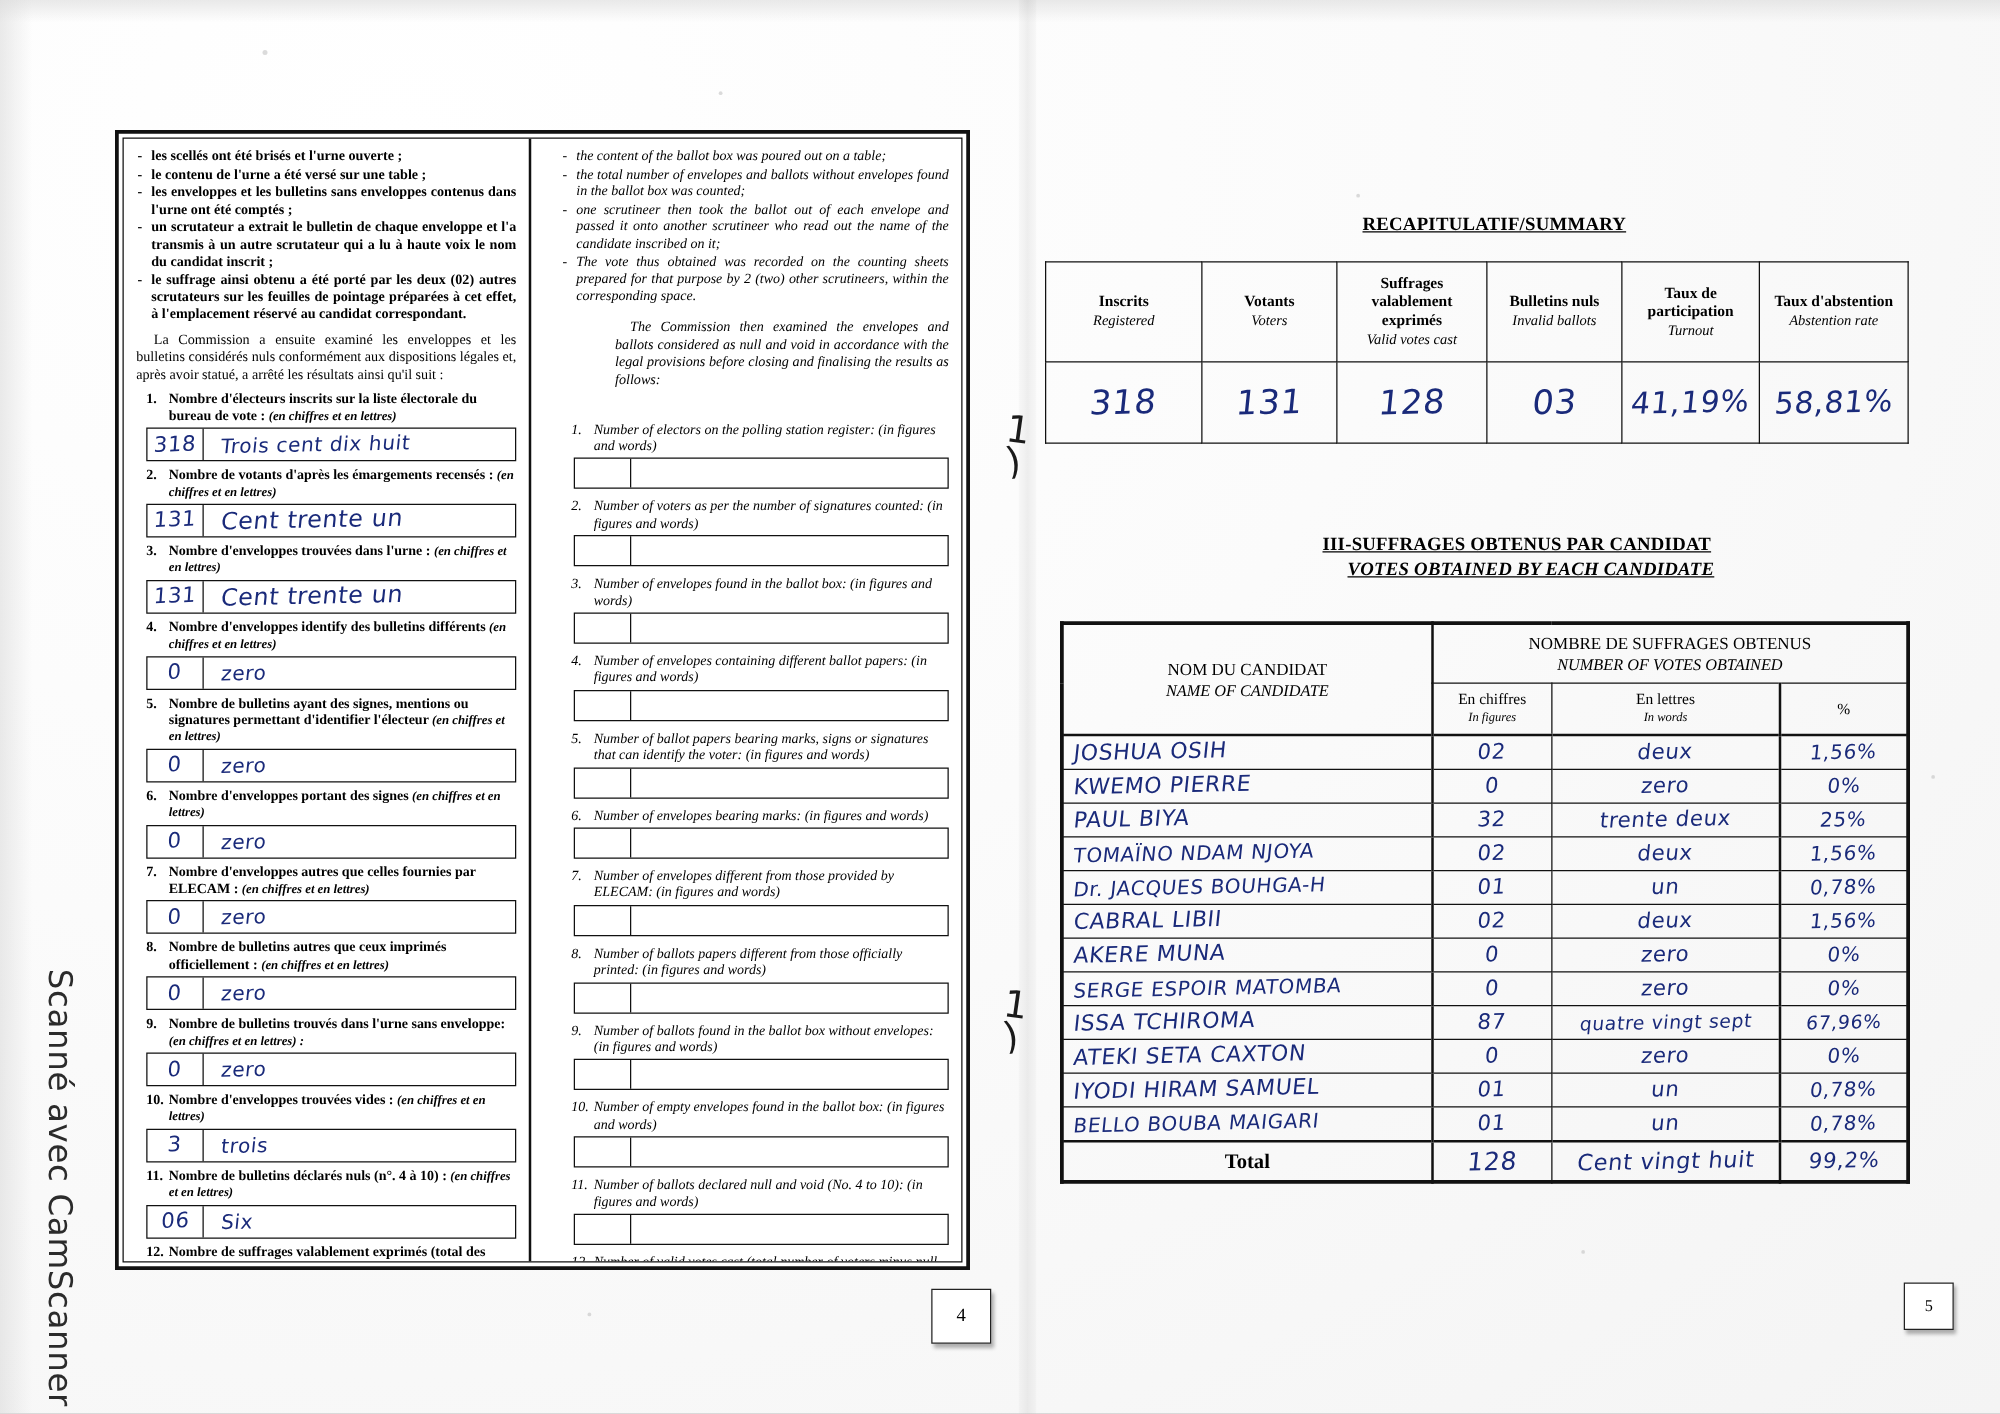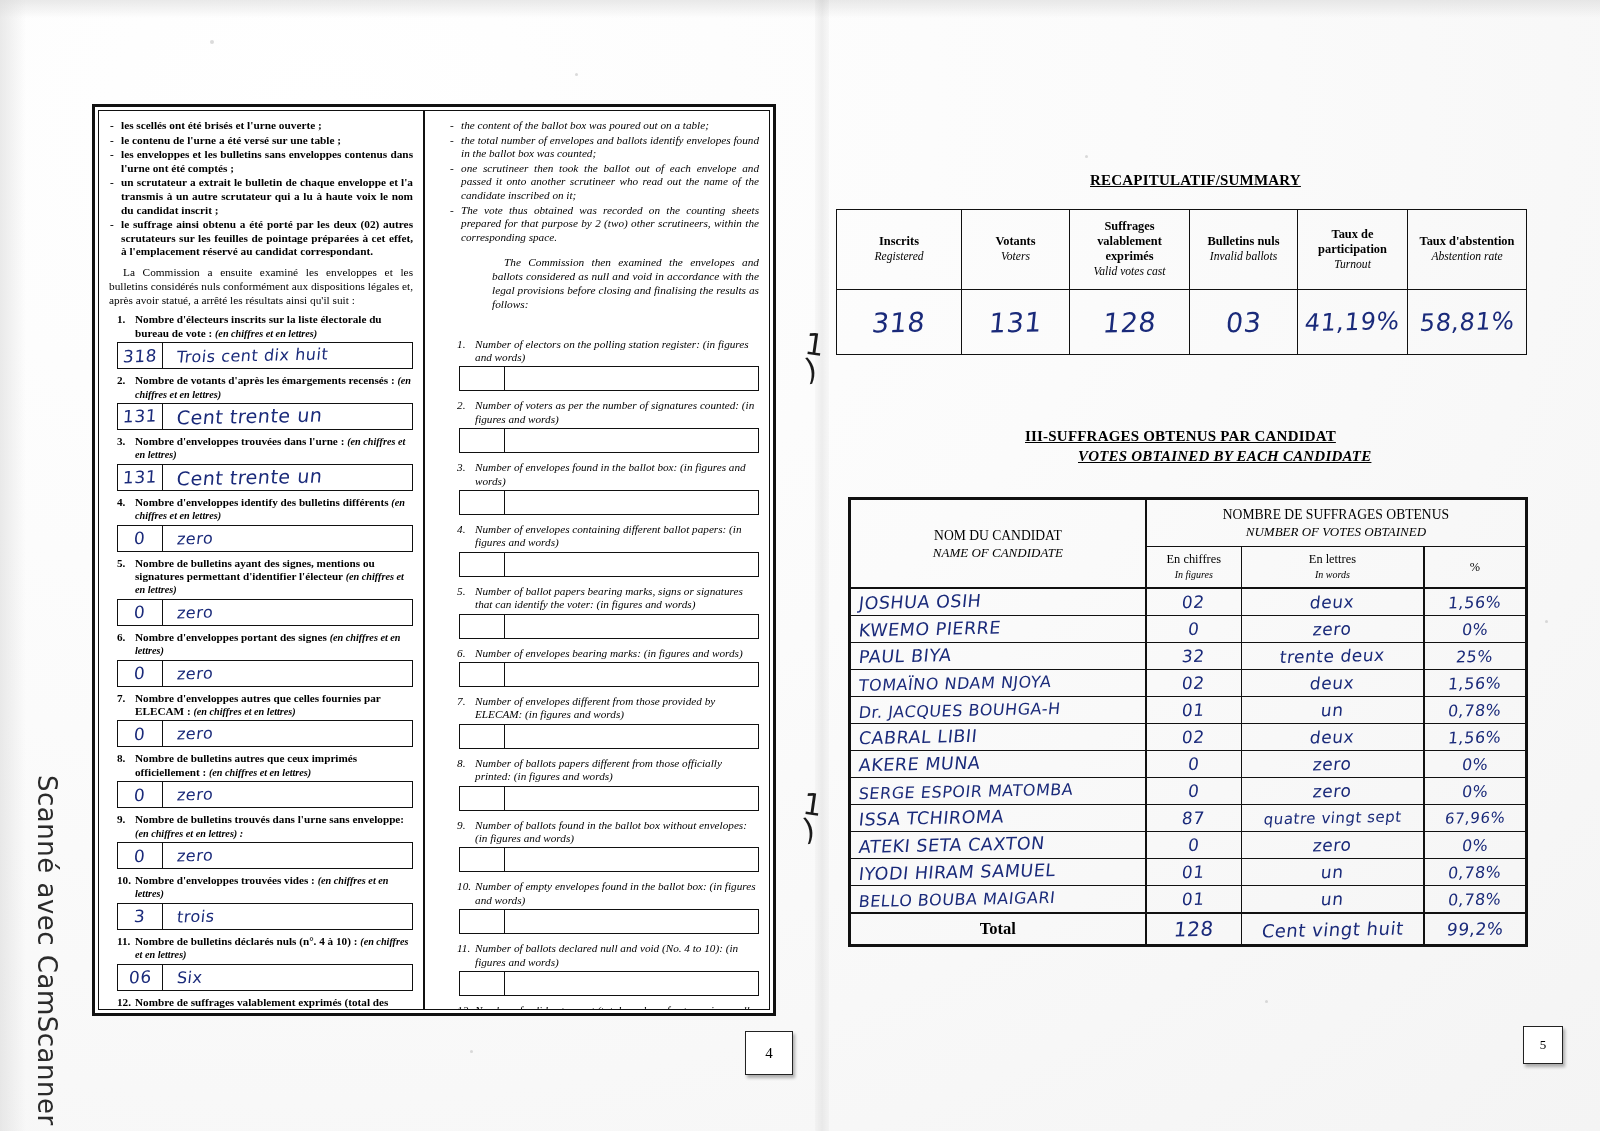--- a/index.html
+++ b/index.html
@@ -483,21 +483,21 @@
             <span class="qnum">12.</span>
             <span class="qtext"><span>Nombre de suffrages valablement exprimés (total des votants moins bulletins nuls) :</span> </span>
           </div>
 
         </div>
       </div>
 
       <div class="form-col col-en">
         <ul class="bullet-list">
           <li>the content of the ballot box was poured out on a table;</li>
-          <li>the total number of envelopes and ballots identify envelopes found in the ballot box was counted;</li>
+          <li>the total number of envelopes and ballots without envelopes found in the ballot box was counted;</li>
           <li>one scrutineer then took the ballot out of each envelope and passed it onto another scrutineer who read out the name of the candidate inscribed on it;</li>
           <li>The vote thus obtained was recorded on the counting sheets prepared for that purpose by 2 (two) other scrutineers, within the corresponding space.</li>
         </ul>
         <div class="para">The Commission then examined the envelopes and ballots considered as null and void in accordance with the legal provisions before closing and finalising the results as follows:</div>
 
         <div class="qitem" style="margin-top:26px">
           <div class="qrow">
               <span class="qnum">1.</span>
               <span class="qtext">Number of electors on the polling station register: (in figures and words)</span>
             </div>
@@ -652,21 +652,21 @@
         <td><span class="hw">318</span></td>
         <td><span class="hw">131</span></td>
         <td><span class="hw">128</span></td>
         <td><span class="hw">03</span></td>
         <td><span class="hw" style="font-size:24px">41,19%</span></td>
         <td><span class="hw" style="font-size:24px">58,81%</span></td>
       </tr>
     </tbody>
   </table>
 
-  <div class="sec-title" style="left:1025px; top:428px;">III-SUFFRAGES OBTENUS PAR CANDIDAT</div>
+  <div class="sec-title" style="left:1058px; top:428px;">III-SUFFRAGES OBTENUS PAR CANDIDAT</div>
   <div class="sec-title ital" style="left:1078px; top:448px; font-style:italic;">VOTES OBTAINED BY EACH CANDIDATE</div>
 
   <table id="cand-table">
     <colgroup>
       <col style="width:295px">
         <col style="width:95px">
         <col style="width:182px">
         <col style="width:102px">
     </colgroup>
     <thead>

